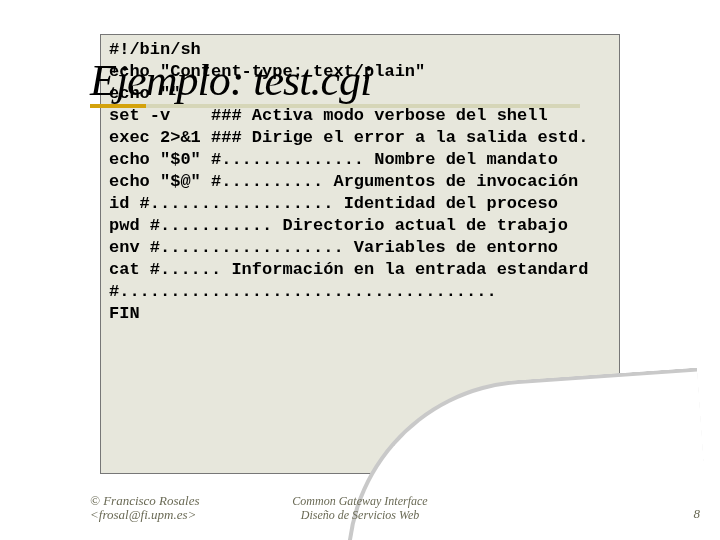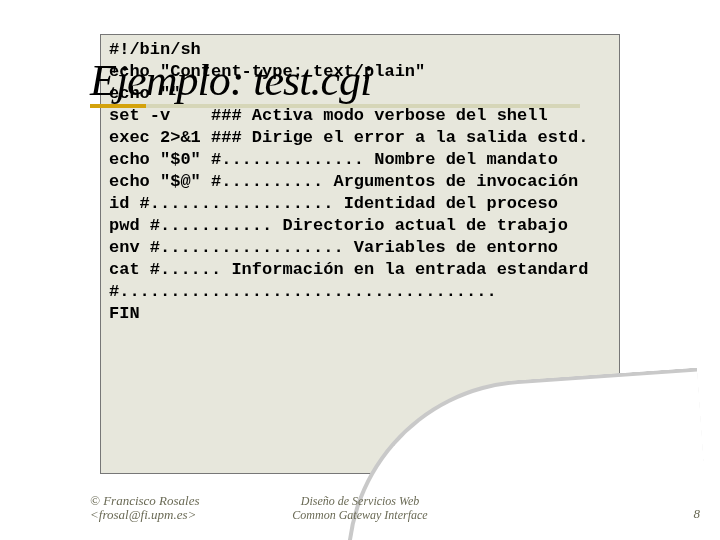--- a/index.html
+++ b/index.html
@@ -45,18 +45,18 @@
     <div class="gold"></div>
   </div>
 
   <div class="sh-curve"></div>
 
   <div class="footer">
     <div>© Francisco Rosales</div>
     <div>&lt;frosal@fi.upm.es&gt;</div>
   </div>
   <div class="footer-mid">
+    <div>Common Gateway Interface</div>
     <div>Diseño de Servicios Web</div>
-    <div>Common Gateway Interface</div>
   </div>
   <div class="pagenum">8</div>
 
 </div>
 
 </body></html>

